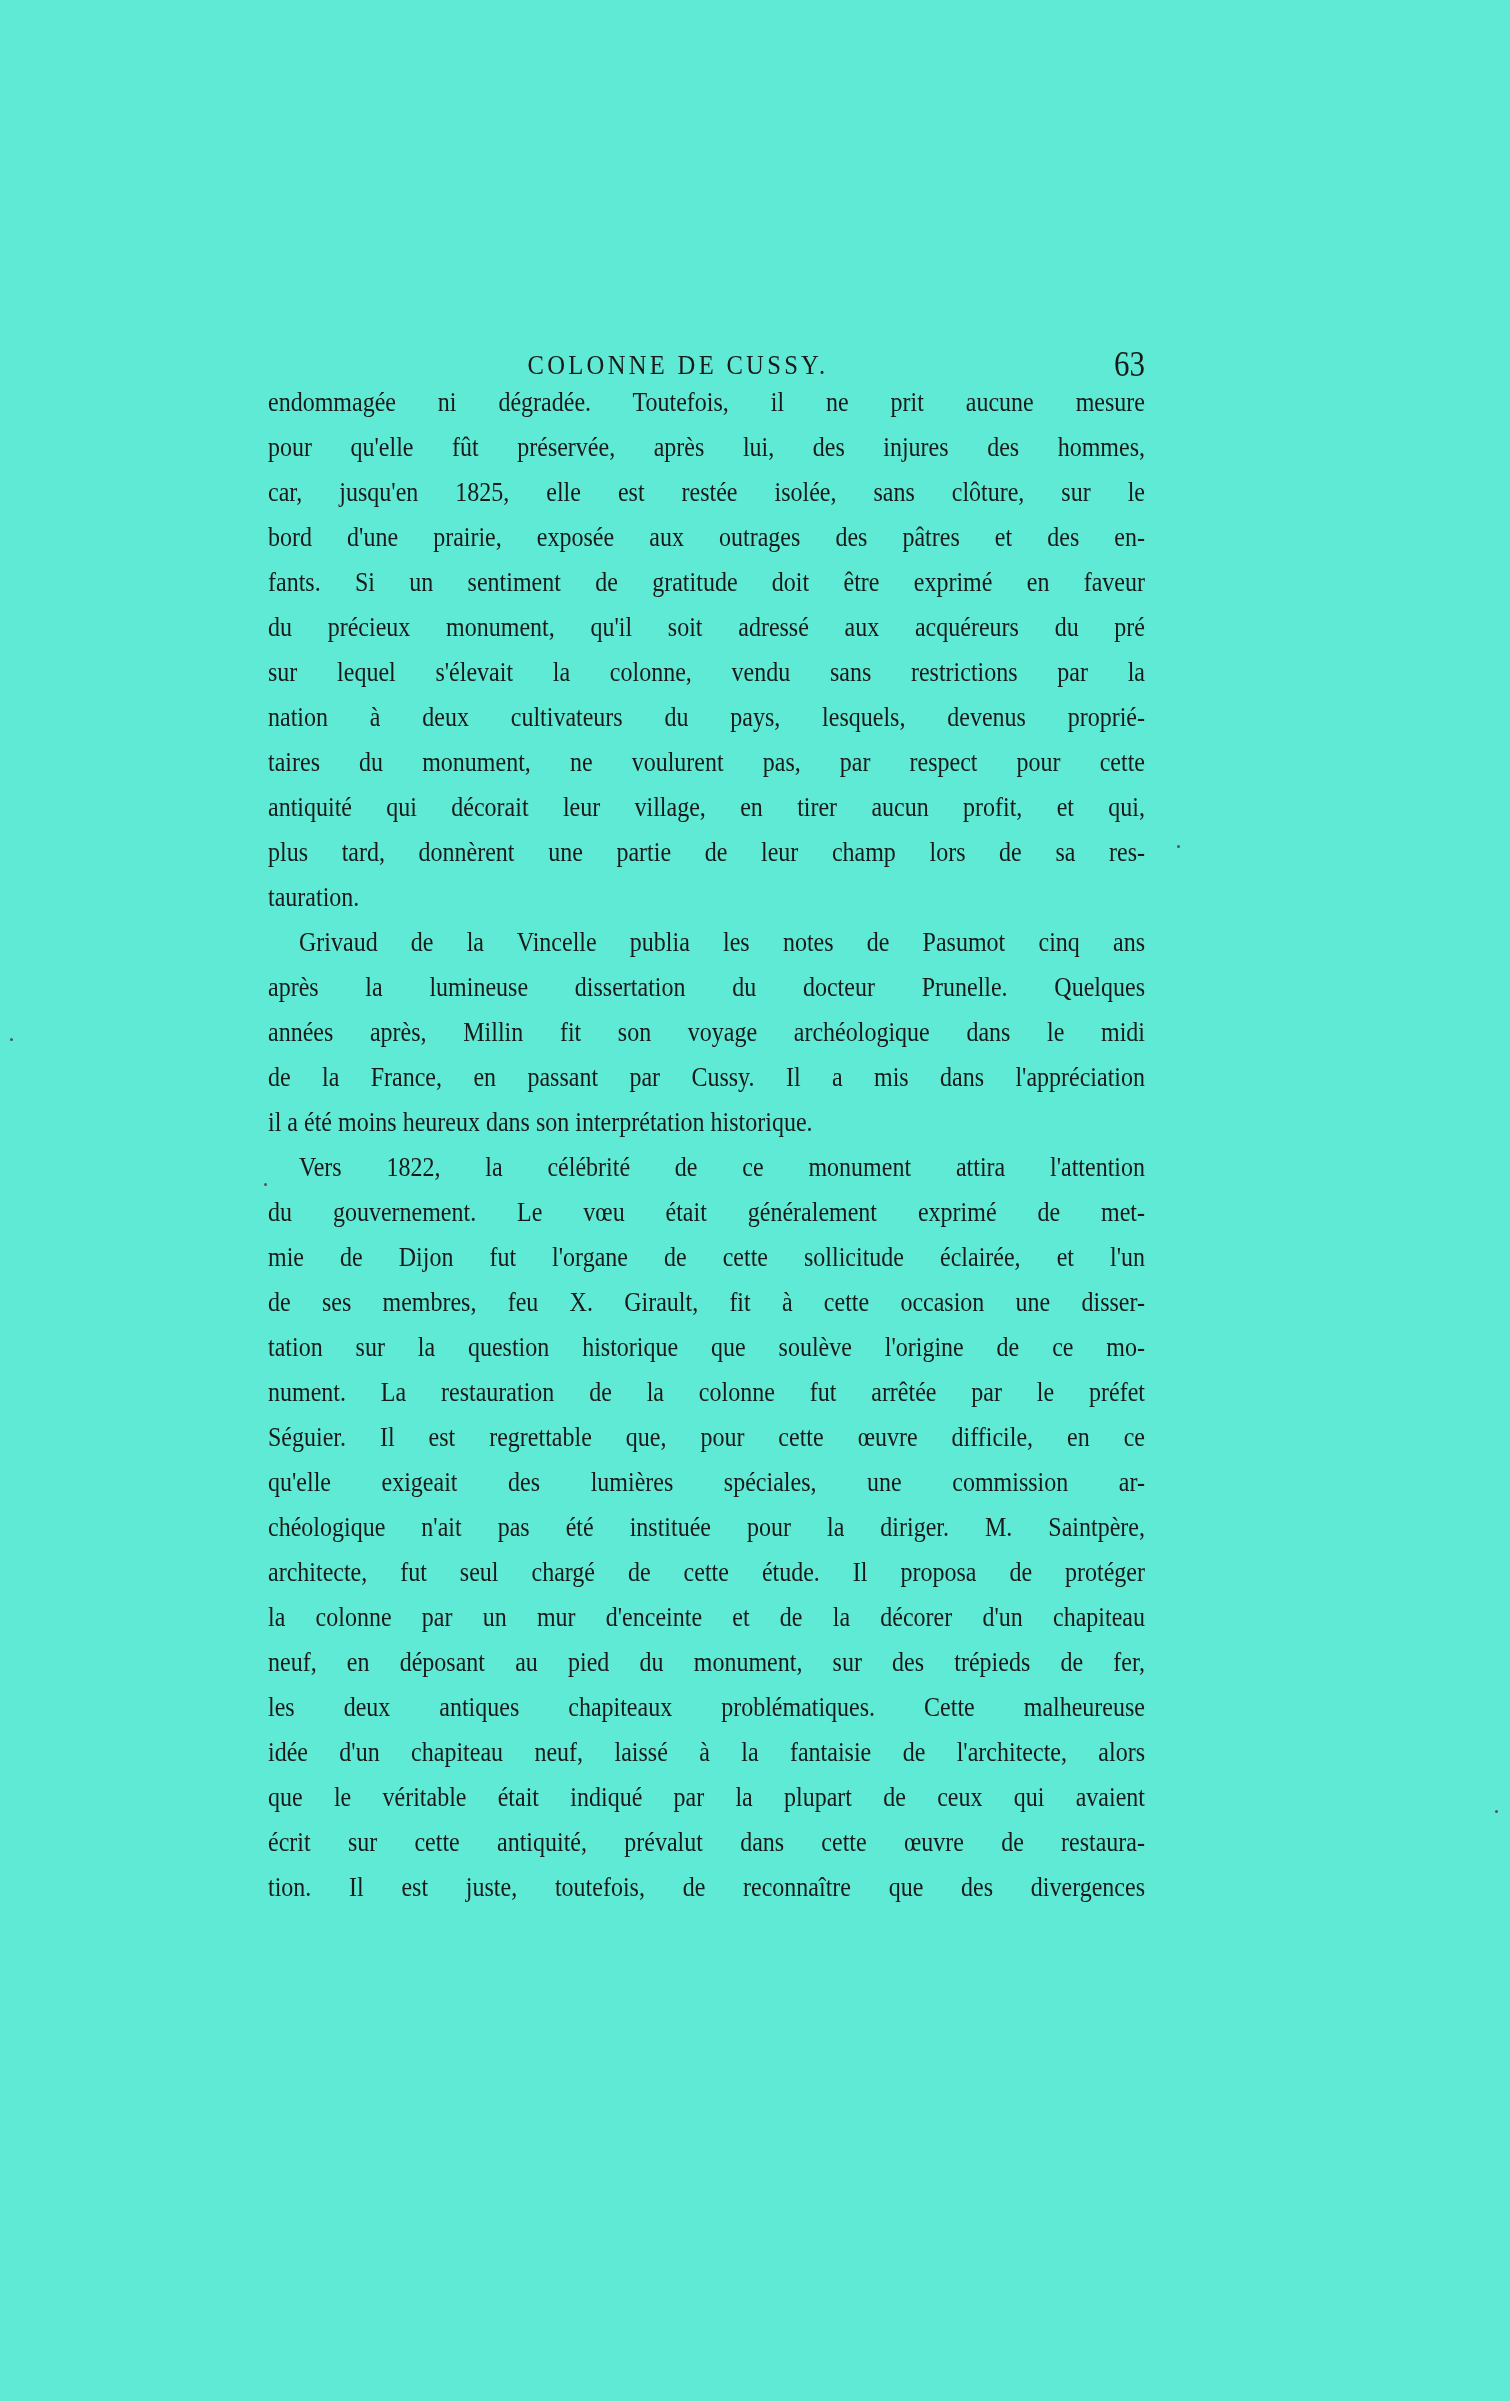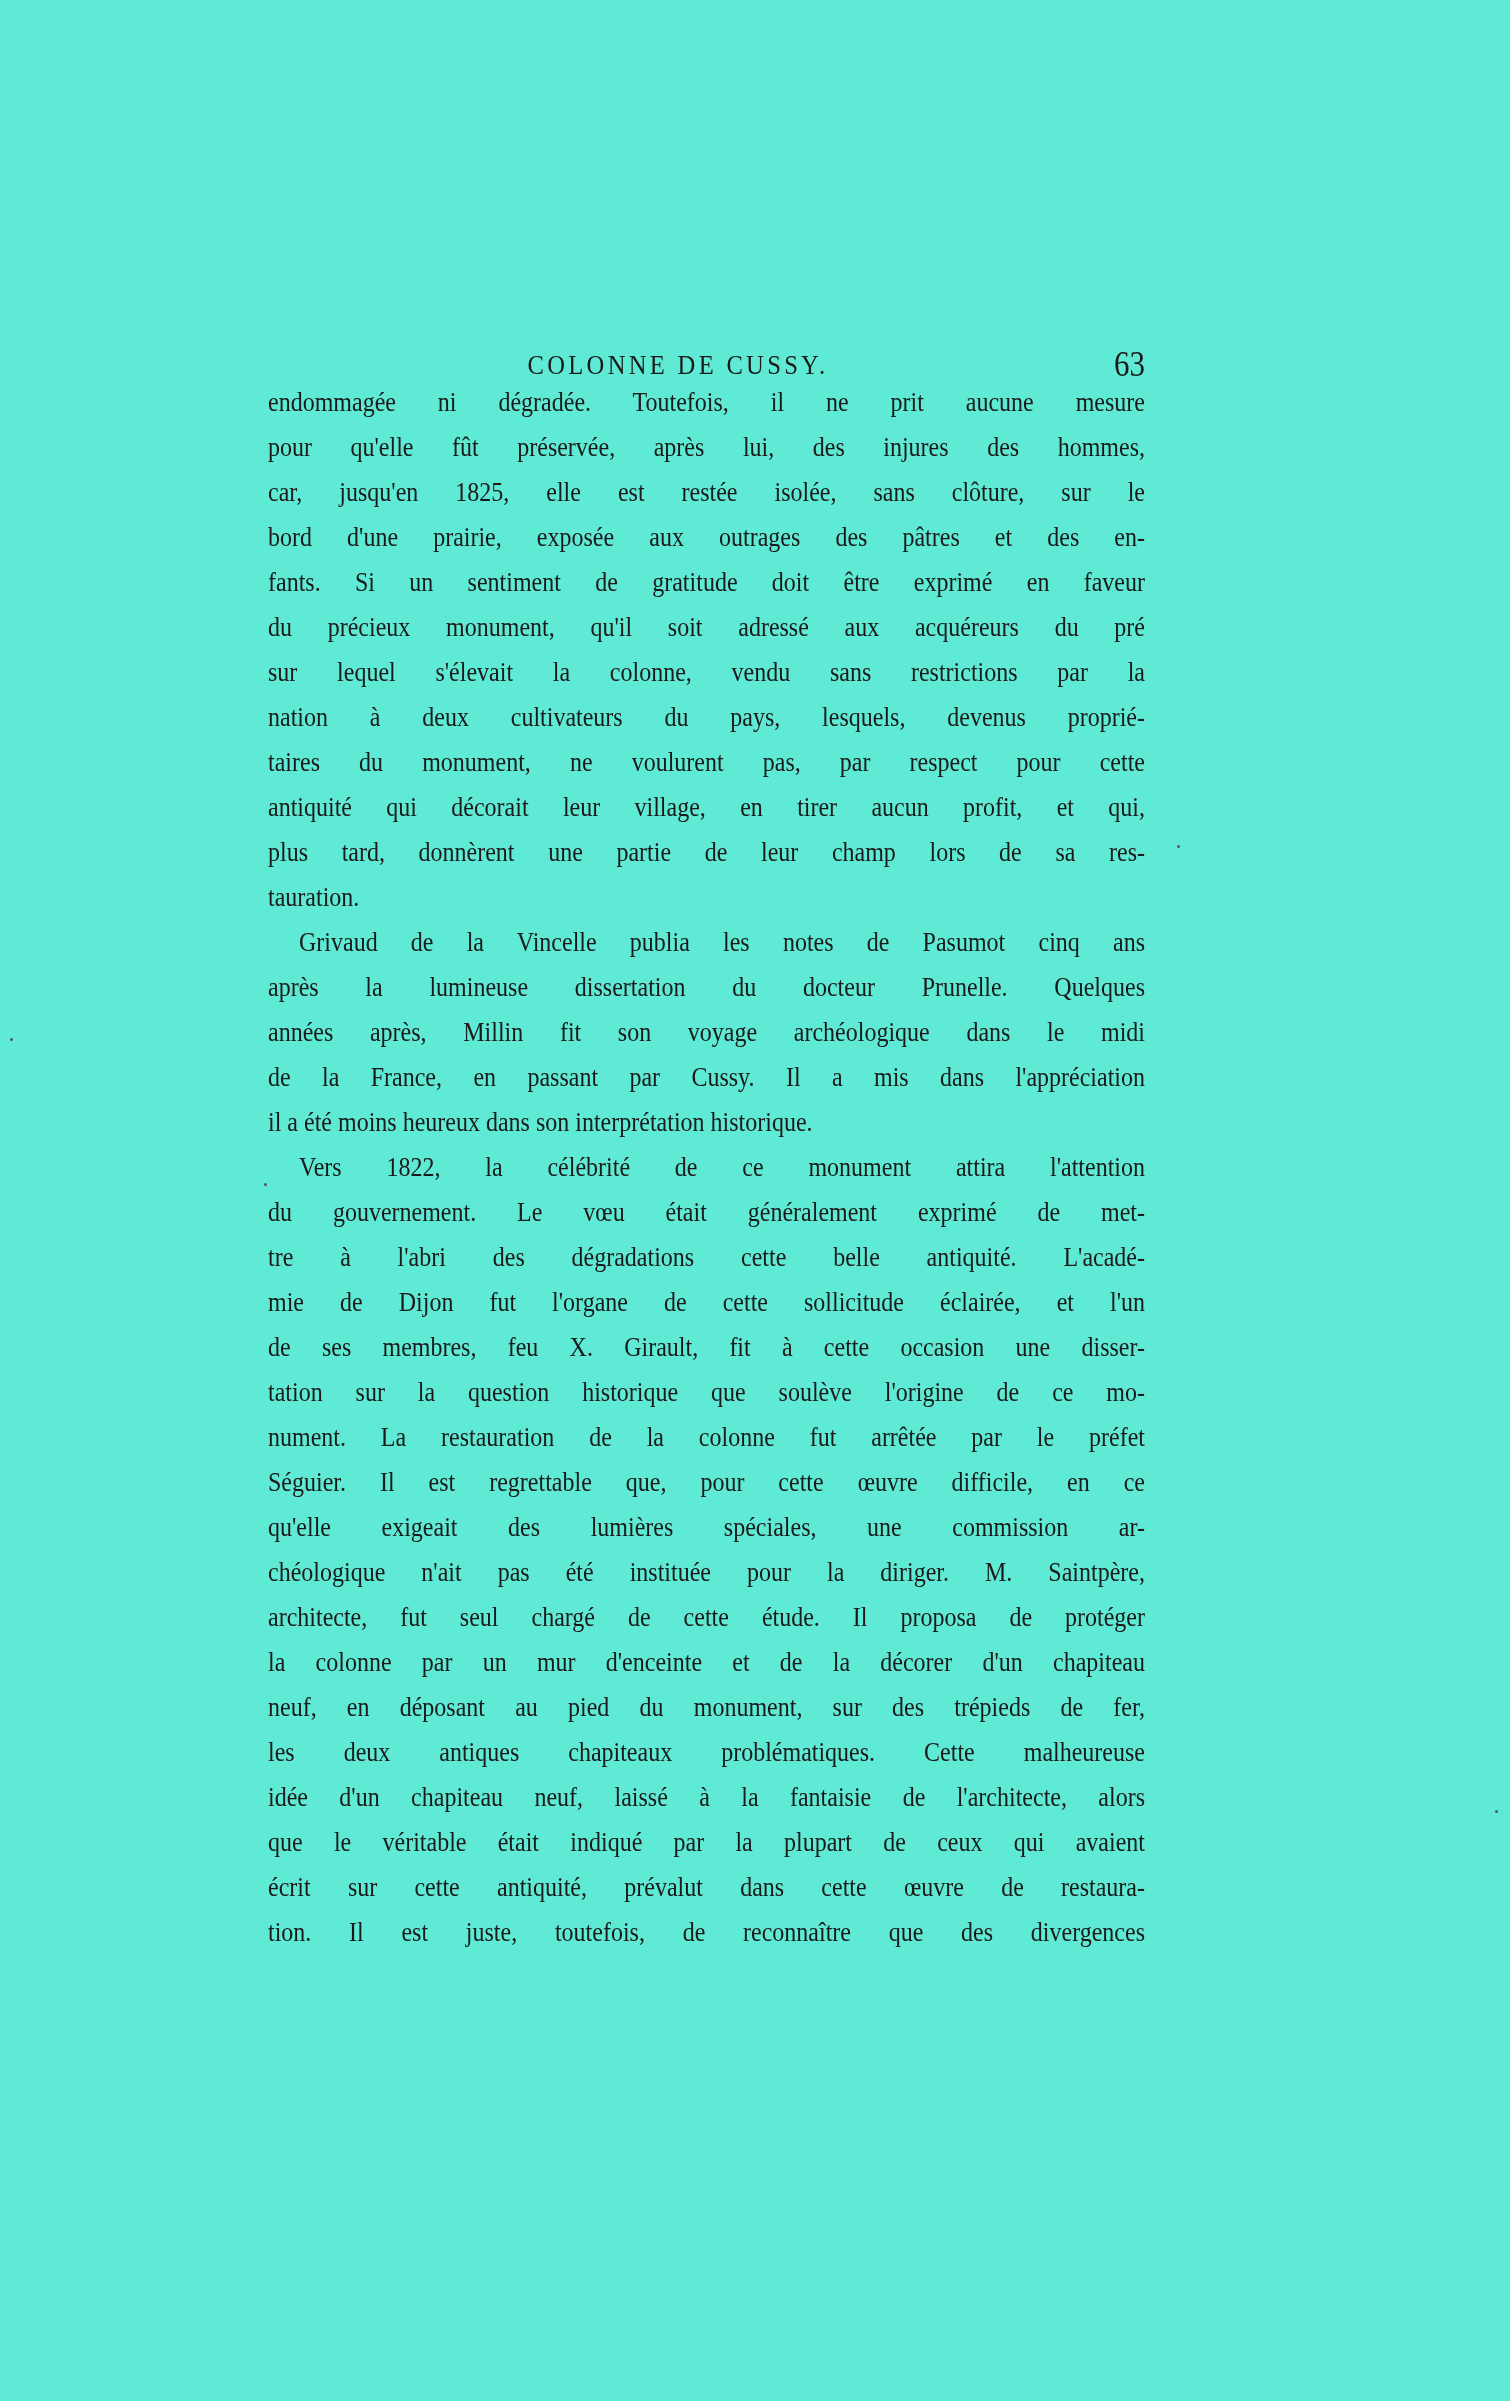--- a/index.html
+++ b/index.html
@@ -154,23 +154,20 @@
         </div>
       </div>
       <div>
         <div class="line indent">
           <span class="line-inner" style="text-align: justify; text-align-last: justify;">Vers 1822, la célébrité de ce monument attira l'attention</span>
         </div>
         <div class="line">
           <span class="line-inner" style="text-align: justify; text-align-last: justify;">du gouvernement. Le vœu était généralement exprimé de met-</span>
         </div>
         <div class="line">
-          <span class="line-inner" style="text-align: justify; text-align-last: justify;">tre à l'abri des dégradations cette belle antiquité. L'acadé-</span>
-        </div>
-        <div class="line">
           <span class="line-inner" style="text-align: justify; text-align-last: justify;">mie de Dijon fut l'organe de cette sollicitude éclairée, et l'un</span>
         </div>
         <div class="line">
           <span class="line-inner" style="text-align: justify; text-align-last: justify;">de ses membres, feu X. Girault, fit à cette occasion une disser-</span>
         </div>
         <div class="line">
           <span class="line-inner" style="text-align: justify; text-align-last: justify;">tation sur la question historique que soulève l'origine de ce mo-</span>
         </div>
         <div class="line">
           <span class="line-inner" style="text-align: justify; text-align-last: justify;">nument. La restauration de la colonne fut arrêtée par le préfet</span>

